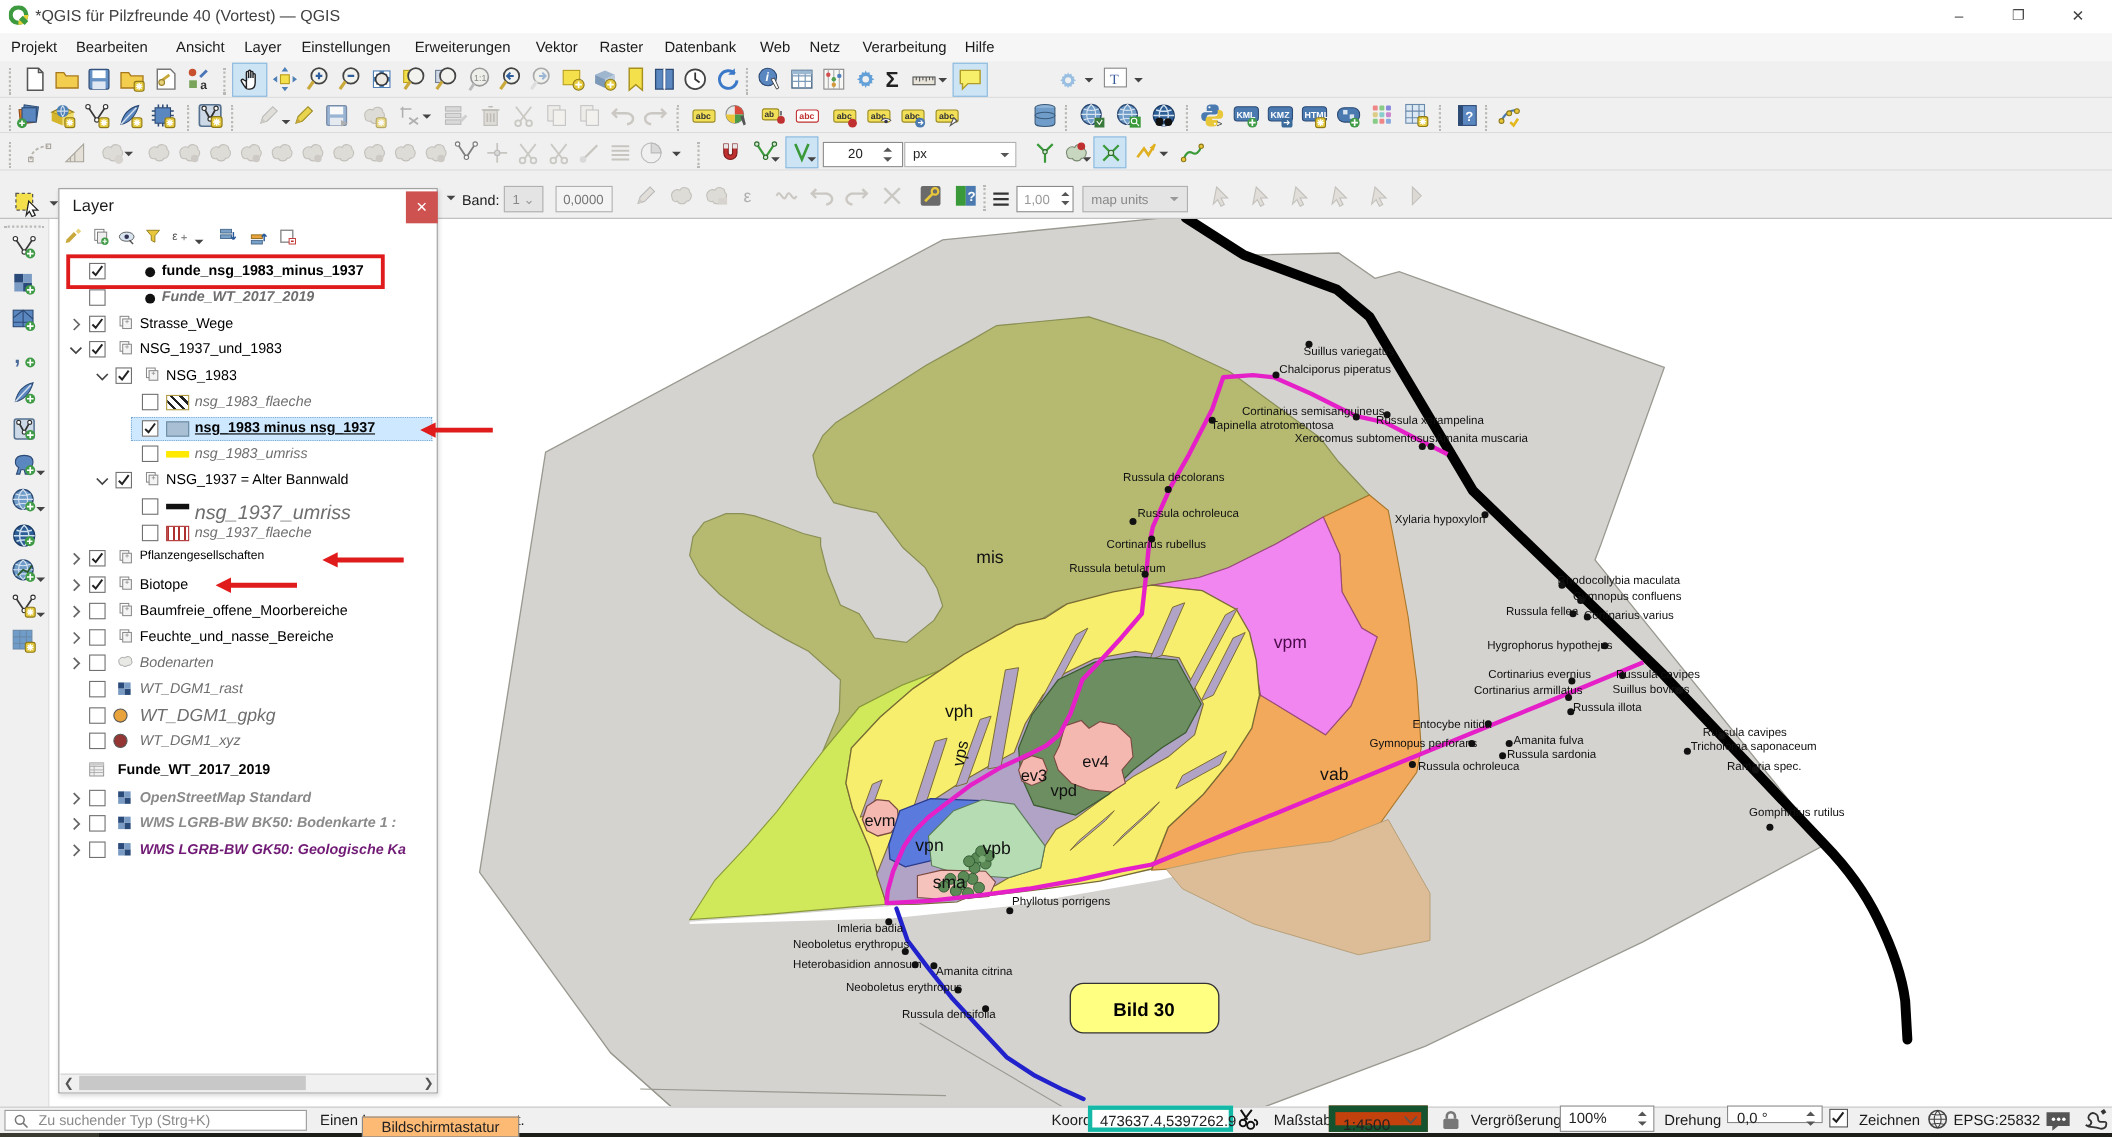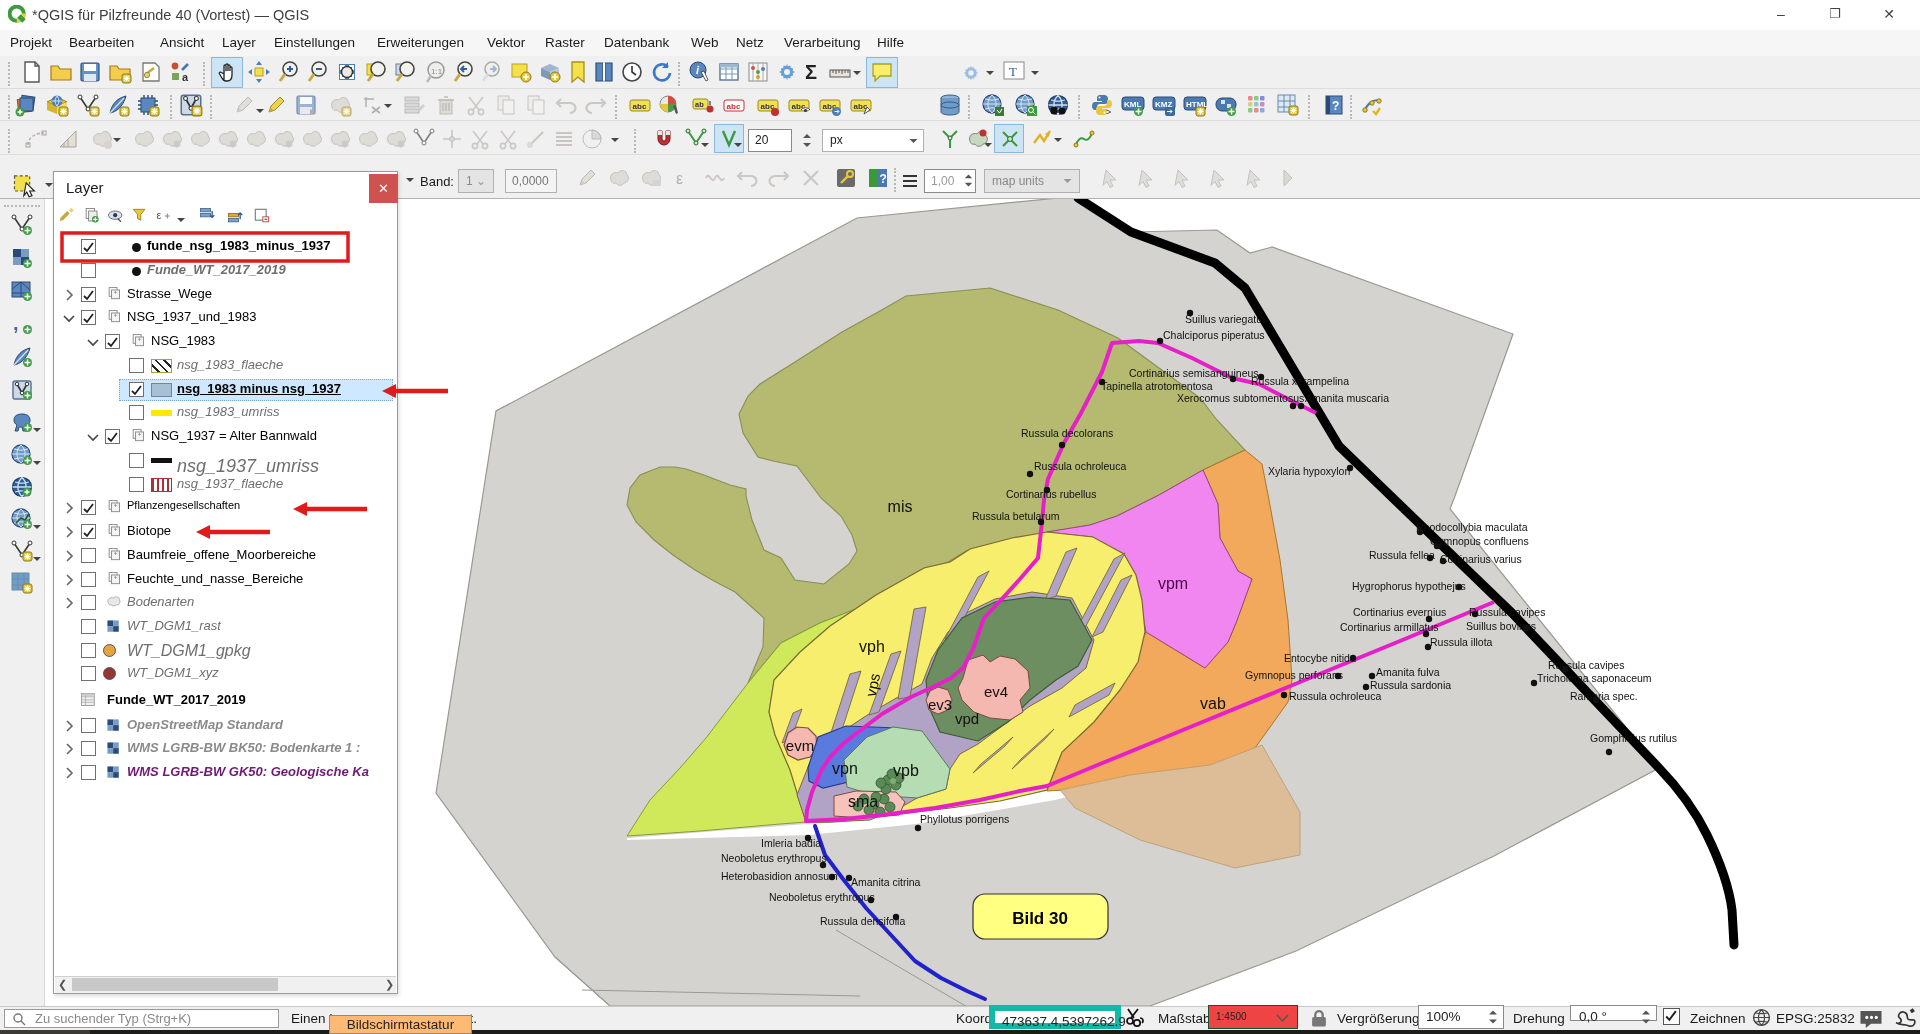--- a/index.html
+++ b/index.html
@@ -64,21 +64,21 @@
     <path d="M1 2l4 4 4-4z" fill="#444"></path>
   </svg>
 <div class="vsep" style="left:634px;top:129px"></div>
 <svg class="ic" style="left:700px;top:141px" width="10" height="8" viewBox="0 0 10 8">
     <path d="M1 2l4 4 4-4z" fill="#444"></path>
   </svg>
 <div class="abs" style="left:714px;top:124px;width:30px;height:29px;background:#cde4f5;border:1px solid #8ab8dd"></div>
 <svg class="ic" style="left:733px;top:141px" width="10" height="8" viewBox="0 0 10 8">
     <path d="M1 2l4 4 4-4z" fill="#444"></path>
   </svg>
-<div class="combo" style="left:748px;top:129px;width:44px;height:23px;line-height:21px;padding-left:6px">20</div>
+<div class="combo" style="left:748px;top:129px;width:73px;height:23px;line-height:21px;padding-left:22px">20</div>
 <svg class="ic" style="left:800px;top:131px" width="14" height="19" viewBox="0 0 14 19">
     <path d="M3 7l4-4 4 4z" fill="#555"></path>
     <path d="M3 12l4 4 4-4z" fill="#555"></path>
   </svg>
 <div class="gcombo" style="left:822px;top:129px;width:102px;height:23px;line-height:21px;padding-left:7px;background:#fff;color:#222">px</div>
 <svg class="ic" style="left:908px;top:137px" width="11" height="8" viewBox="0 0 10 8">
     <path d="M1 2l4 4 4-4z" fill="#555"></path>
   </svg>
 <svg class="ic" style="left:983px;top:141px" width="10" height="8" viewBox="0 0 10 8">
     <path d="M1 2l4 4 4-4z" fill="#444"></path>
@@ -391,29 +391,29 @@
 <div class="abs" style="left:0;top:1006px;width:1920px;height:24px;background:#f0f0f0;border-top:1px solid #c8c8c8"></div>
 <div class="abs" style="left:4px;top:1009px;width:275px;height:19px;background:#fff;border:1px solid #9a9a9a"></div>
 <svg class="abs" style="left:12px;top:1012px" width="14" height="14" viewBox="0 0 14 14">
     <circle cx="6" cy="6" r="4" fill="none" stroke="#777" stroke-width="1.4"></circle>
     <path d="M9 9l4 4" stroke="#777" stroke-width="1.4"></path>
   </svg>
 <div class="abs" style="left:35px;top:1011px;font-size:13px;color:#8a8a8a">Zu suchender Typ (Strg+K)</div>
 <div class="abs" style="left:291px;top:1011px;font-size:13.5px;color:#1a1a1a">Einen L</div>
 <div class="abs" style="left:462px;top:1011px;font-size:13.5px;color:#1a1a1a">nt.</div>
 <div class="abs" style="left:956px;top:1011px;font-size:13.5px;color:#1a1a1a">Koordinate</div>
-<div class="abs" style="left:989px;top:1005px;width:132px;height:24px;background:#fff;border:6px solid #14b8a6;font-size:13.5px;color:#222;line-height:22px;padding-left:7px">473637.4,5397262.9</div>
+<div class="abs" style="left:989px;top:1005px;width:132px;height:24px;background:#fff;border:4px solid #14b8a6;font-size:13.5px;color:#222;line-height:22px;padding-left:7px">473637.4,5397262.9</div>
 <svg class="abs" style="left:1125px;top:1007px" width="20" height="22" viewBox="0 0 20 22">
     <path d="M3 2l6 9M13 2L6 11" stroke="#111" stroke-width="1.8"></path>
     <circle cx="5" cy="14" r="3" fill="none" stroke="#111" stroke-width="1.7"></circle>
     <circle cx="12" cy="16" r="3.2" fill="none" stroke="#111" stroke-width="1.7"></circle>
     <path d="M15 11c3 0 4 3 2 5" fill="none" stroke="#111" stroke-width="1.7"></path>
   </svg>
 <div class="abs" style="left:1158px;top:1011px;font-size:13.5px;color:#1a1a1a">Maßstab</div>
-<div class="abs" style="left:1208px;top:1005px;width:90px;height:24px;background:#ef4444;border:1px solid #14532d;font-size:10px;color:#222;line-height:22px;padding-left:7px">1:4500</div>
+<div class="abs" style="left:1208px;top:1005px;width:90px;height:24px;background:#c2410c;border:6px solid #14532d;font-size:14px;color:#222;line-height:22px;padding-left:7px">1:4500</div>
 <svg class="abs" style="left:1276px;top:1014px" width="13" height="9" viewBox="0 0 13 9">
     <path d="M1 1l5.5 6L12 1" fill="none" stroke="#555" stroke-width="1.5"></path>
   </svg>
 <svg class="abs" style="left:1310px;top:1008px" width="18" height="20" viewBox="0 0 17 18">
     <rect x="2" y="8" width="13" height="9" rx="1.5" fill="#777"></rect>
     <path d="M5 8V6a3.5 3.5 0 017 0v2" fill="none" stroke="#777" stroke-width="2.2"></path>
   </svg>
 <div class="abs" style="left:1337px;top:1011px;font-size:13.5px;color:#1a1a1a">Vergrößerung</div>
 <div class="abs" style="left:1418px;top:1005px;width:86px;height:24px;background:#fff;border:1px solid #8a8a8a;font-size:13.5px;color:#222;line-height:22px;padding-left:7px">100%</div>
 <svg class="abs" style="left:1486px;top:1007px" width="14" height="20" viewBox="0 0 14 19">

